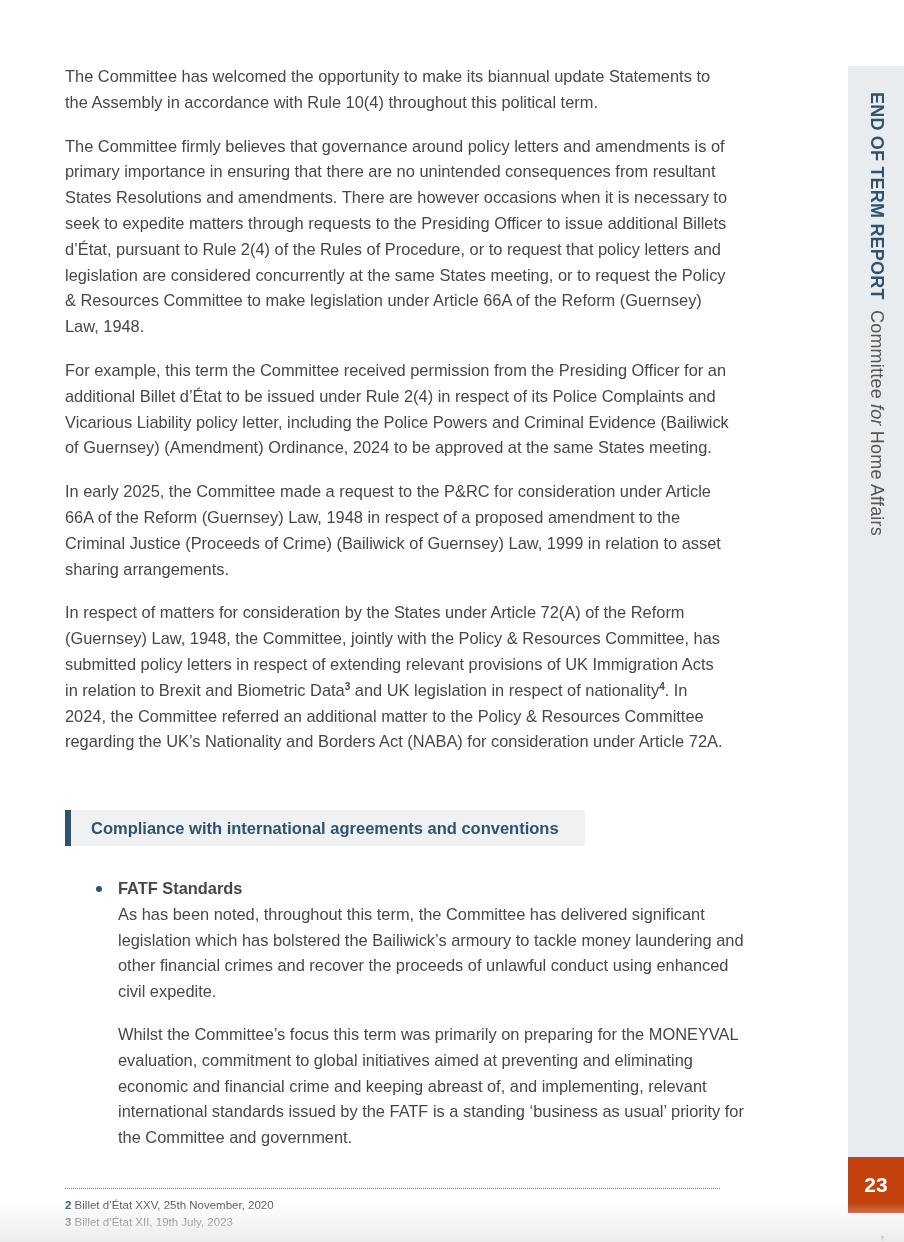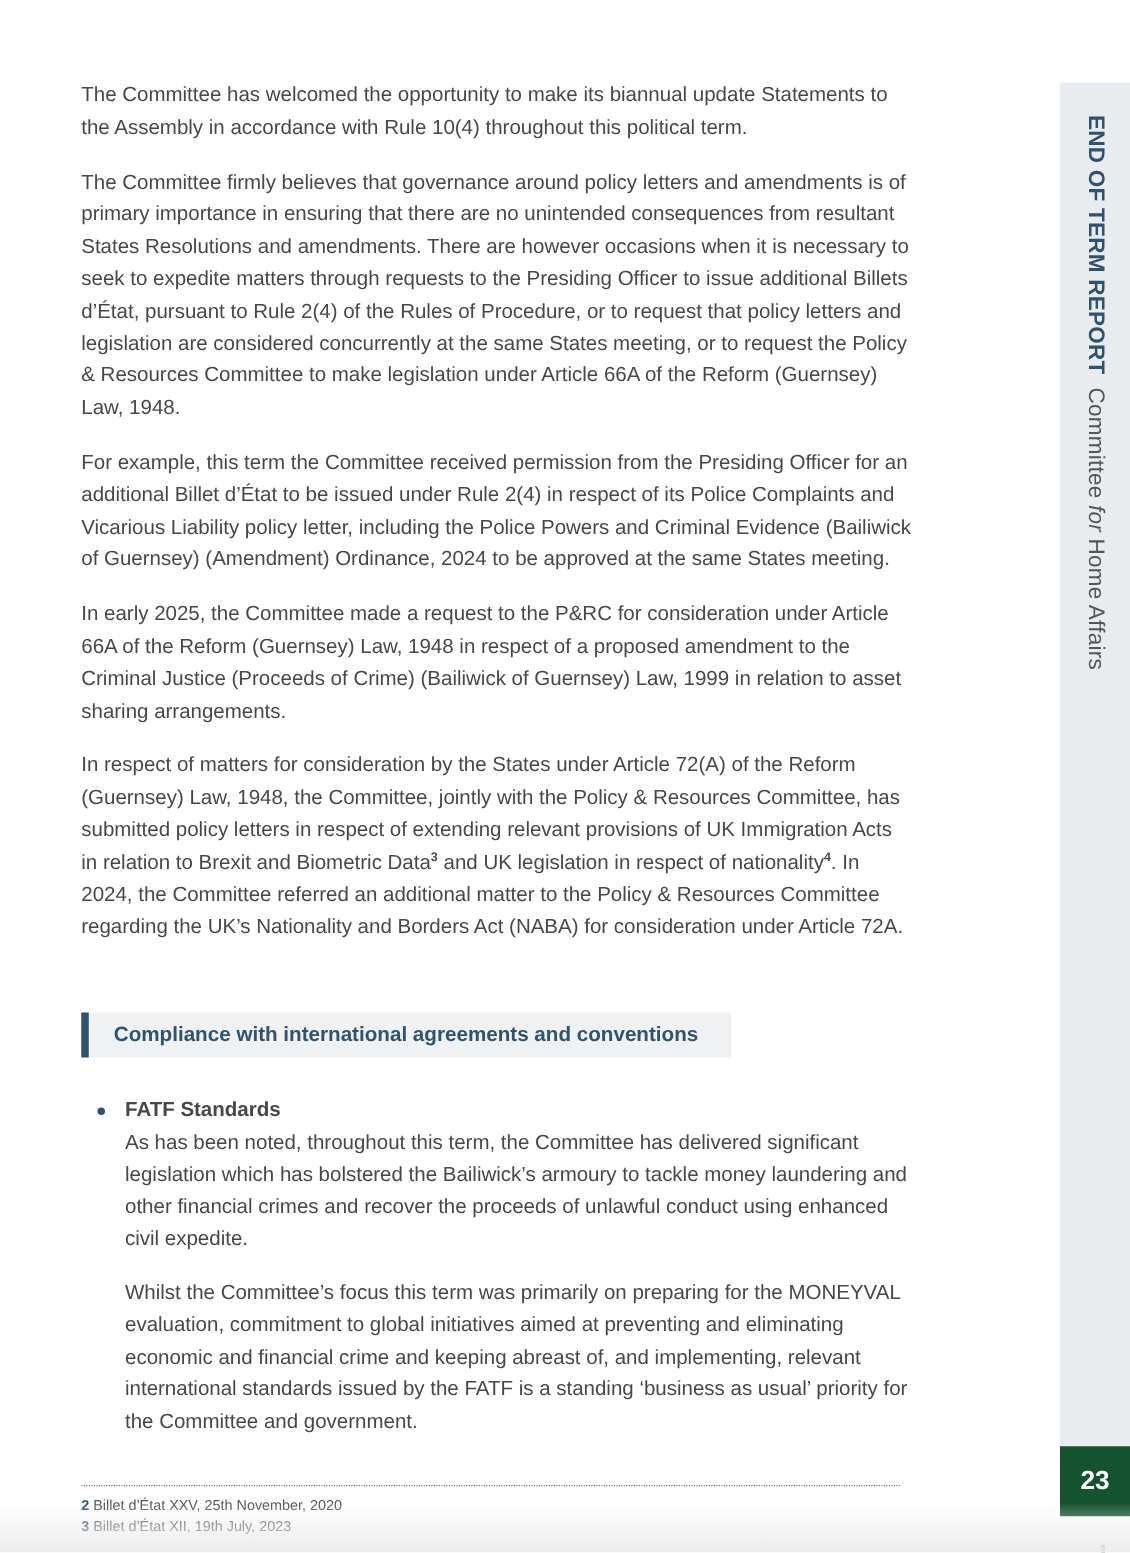--- a/index.html
+++ b/index.html
@@ -21,21 +21,21 @@
   .sidebar-title {
     position: absolute; left: 866px; top: 92px;
     writing-mode: vertical-rl;
     font-size: 18px; letter-spacing: 0.2px; white-space: nowrap;
   }
   .sidebar-title .strong { font-weight: bold; color: #2f536f; }
   .sidebar-title .light { color: #555; font-weight: normal; }
   .sidebar-title .light i { font-style: italic; }
   .page-number {
     position: absolute; left: 848px; top: 1157px; width: 56px; height: 56px;
-    background: #14532d; color: #ffffff;
+    background: #c2410c; color: #ffffff;
     font-weight: bold; font-size: 21px;
     display: flex; align-items: center; justify-content: center;
   }
   .page-tick {
     position: absolute; left: 881px; top: 1236px; width: 3px; height: 6px; background: #2f536f;
   }
   .content {
     position: absolute; left: 65px; top: 64px; width: 665px;
   }
   p.body {
@@ -43,21 +43,21 @@
     font-size: 16.4px; line-height: 25.8px; color: #474747;
   }
   p.body sup { font-size: 10px; font-weight: bold; line-height: 0; }
   .section-heading {
     position: absolute; left: 65px; top: 810px; width: 520px; height: 36px;
     background: #f0f1f2; border-left: 6px solid #2f536f; box-sizing: border-box;
     padding-left: 20px; display: flex; align-items: center;
     font-size: 16.5px; font-weight: bold; color: #2f536f;
   }
   .bullet-block {
-    position: absolute; left: 65px; top: 876px; width: 665px;
+    position: absolute; left: 83px; top: 876px; width: 665px;
   }
   .bullet-row { display: flex; }
   .bullet-dot {
     width: 35px; flex: none; position: relative;
   }
   .bullet-dot::before {
     content: ""; position: absolute; left: 13px; top: 10px; width: 6px; height: 6px;
     border-radius: 50%; background: #2f536f;
   }
   .bullet-body { flex: 1; }

